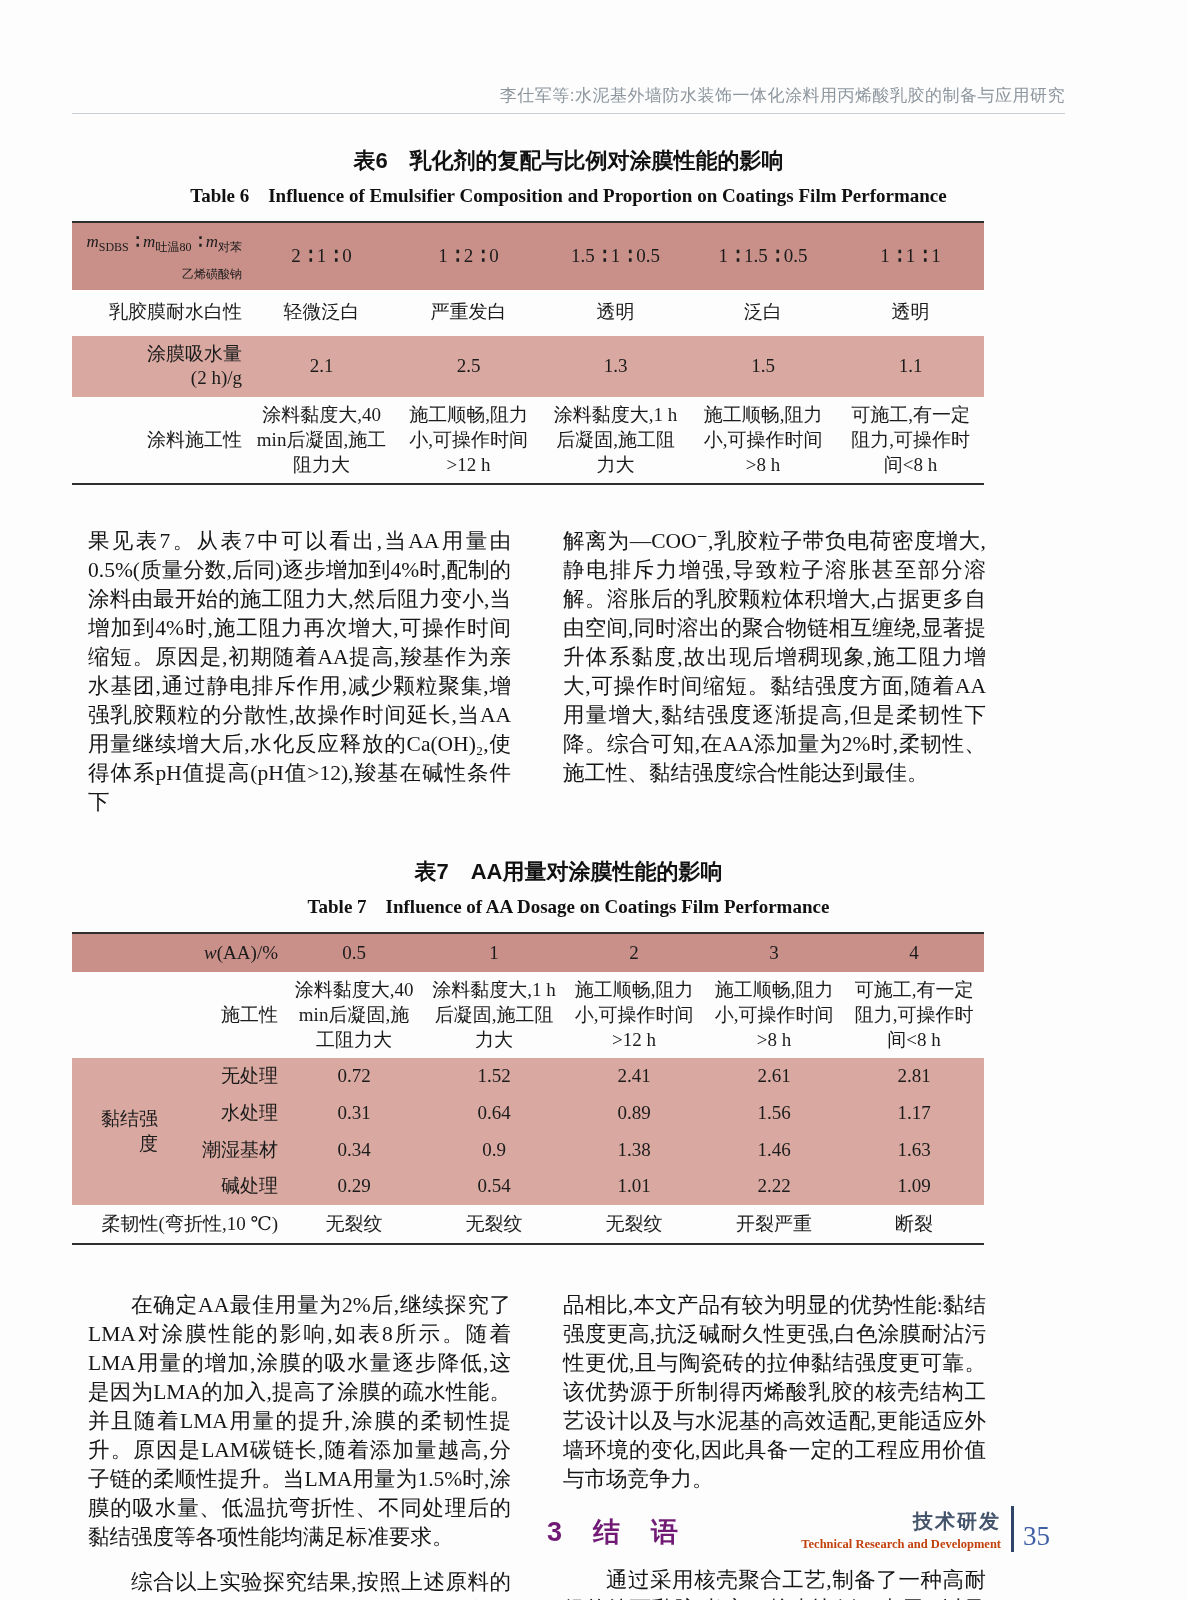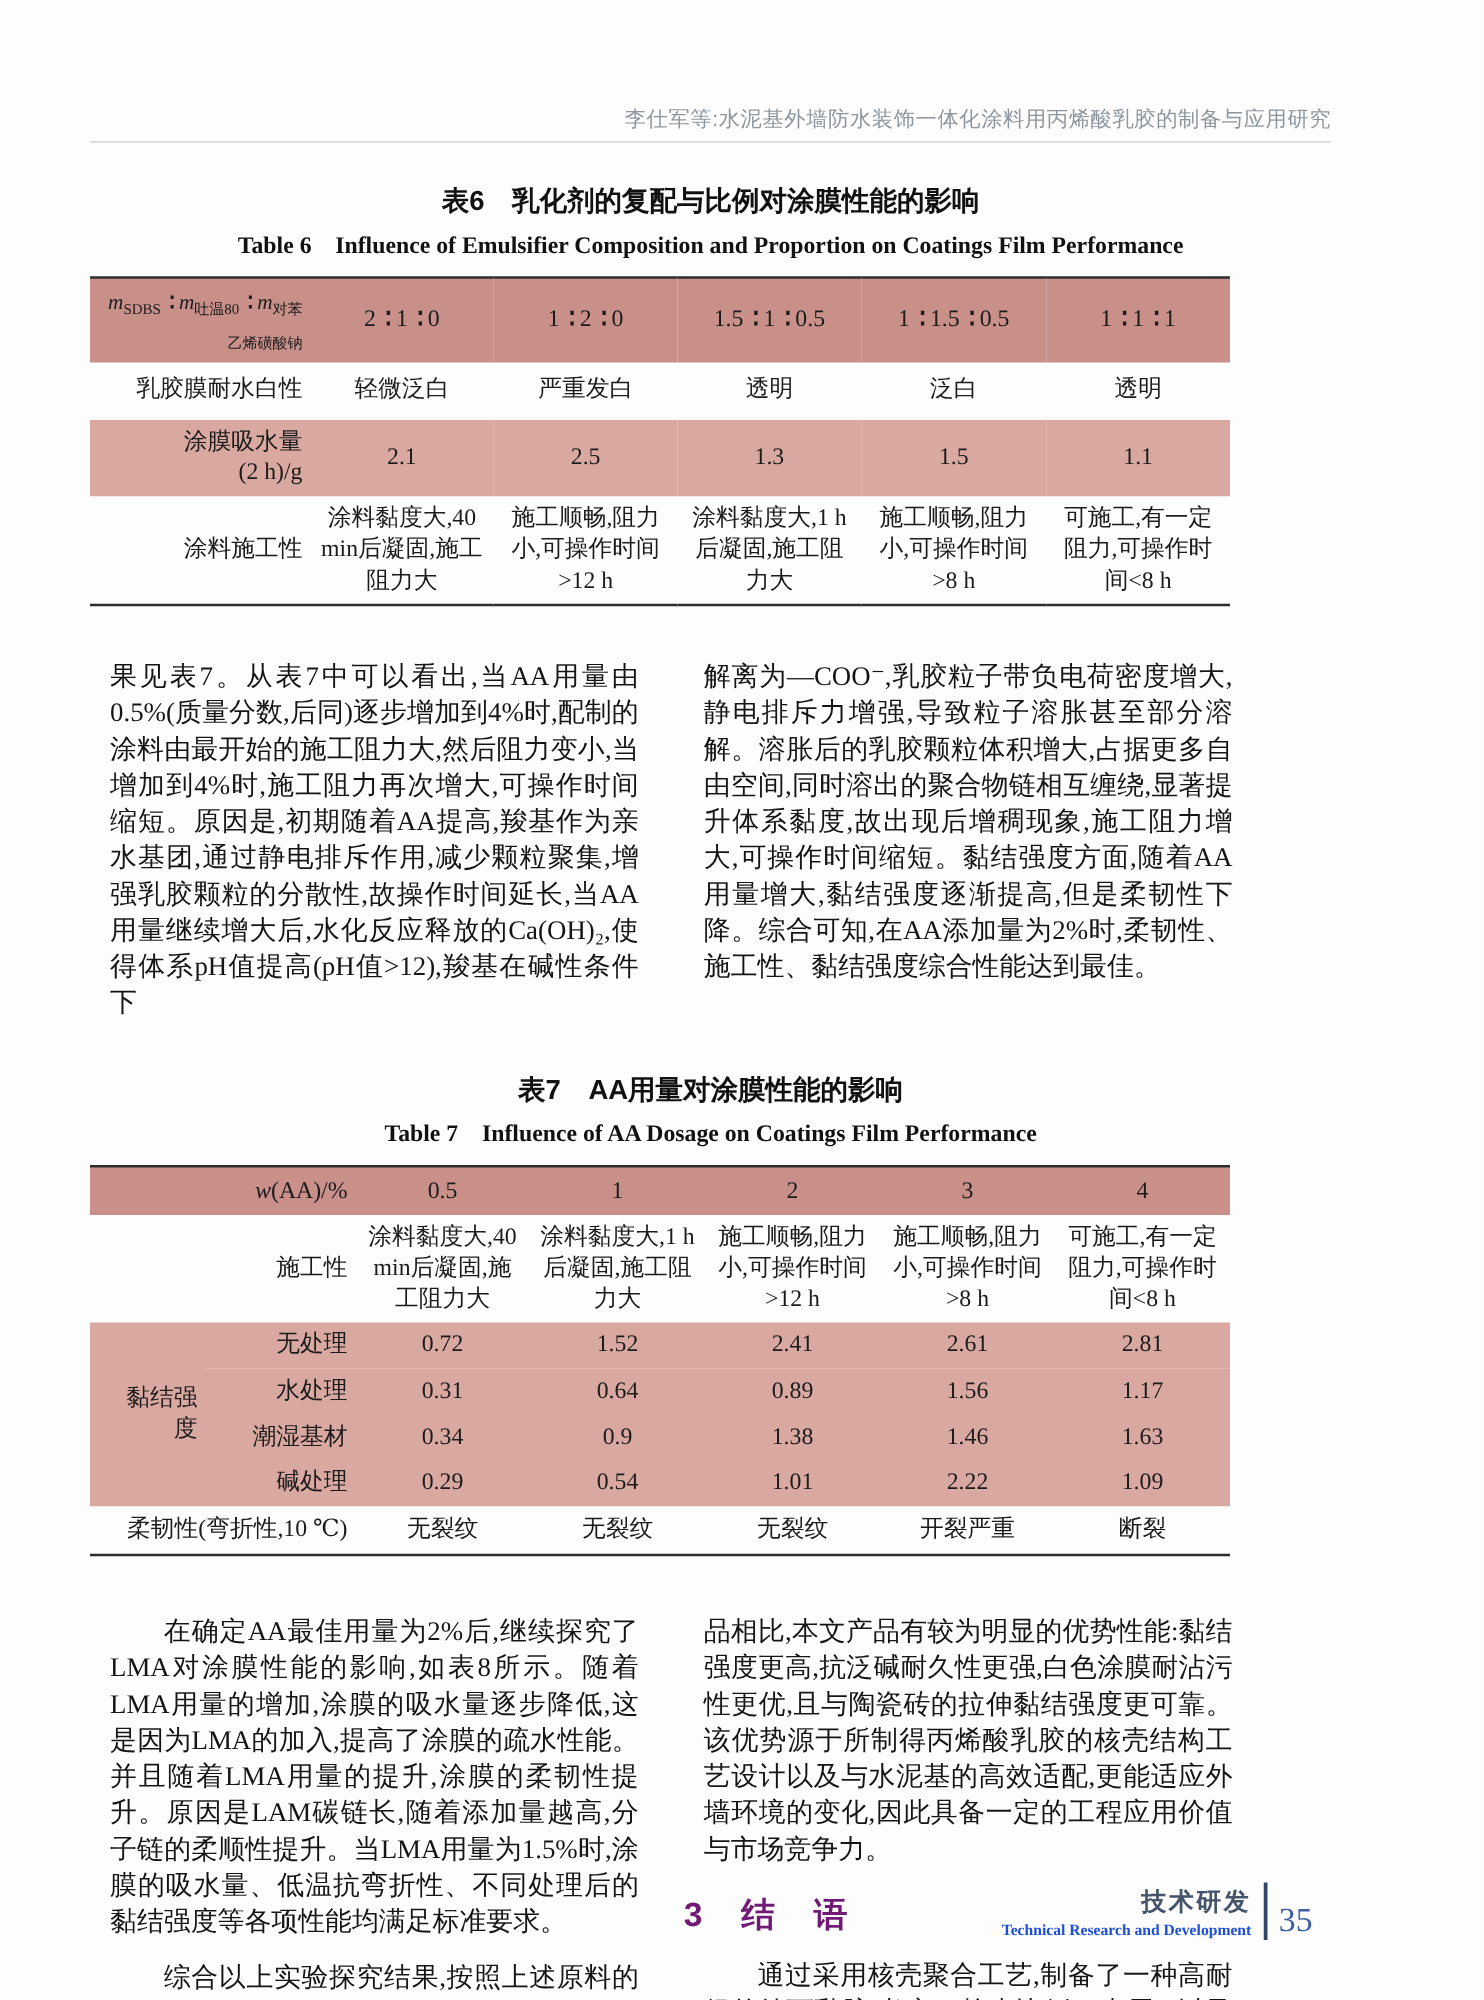--- a/index.html
+++ b/index.html
@@ -68,21 +68,21 @@
     position:absolute;right:137px;bottom:48px;
     display:flex;align-items:flex-end;
   }
   .footer .f-text{text-align:right;margin-right:10px;}
   .footer .f-cn{
     font-family:"Liberation Sans","DejaVu Sans",sans-serif;
     font-weight:bold;font-size:20px;color:#44546a;letter-spacing:2px;
   }
   .footer .f-en{
     font-family:"Liberation Serif","DejaVu Serif",serif;
-    font-weight:bold;font-size:12.5px;color:#1d4ed8;margin-top:2px;
+    font-weight:bold;font-size:12.5px;color:#c2410c;margin-top:2px;
   }
   .footer .f-bar{width:3px;height:46px;background:#2f4668;margin-right:9px;}
   .footer .f-num{
     font-family:"Liberation Serif","DejaVu Serif",serif;
     font-size:27px;color:#3f5fa5;
   }
 </style>
 </head>
 <body>
 

